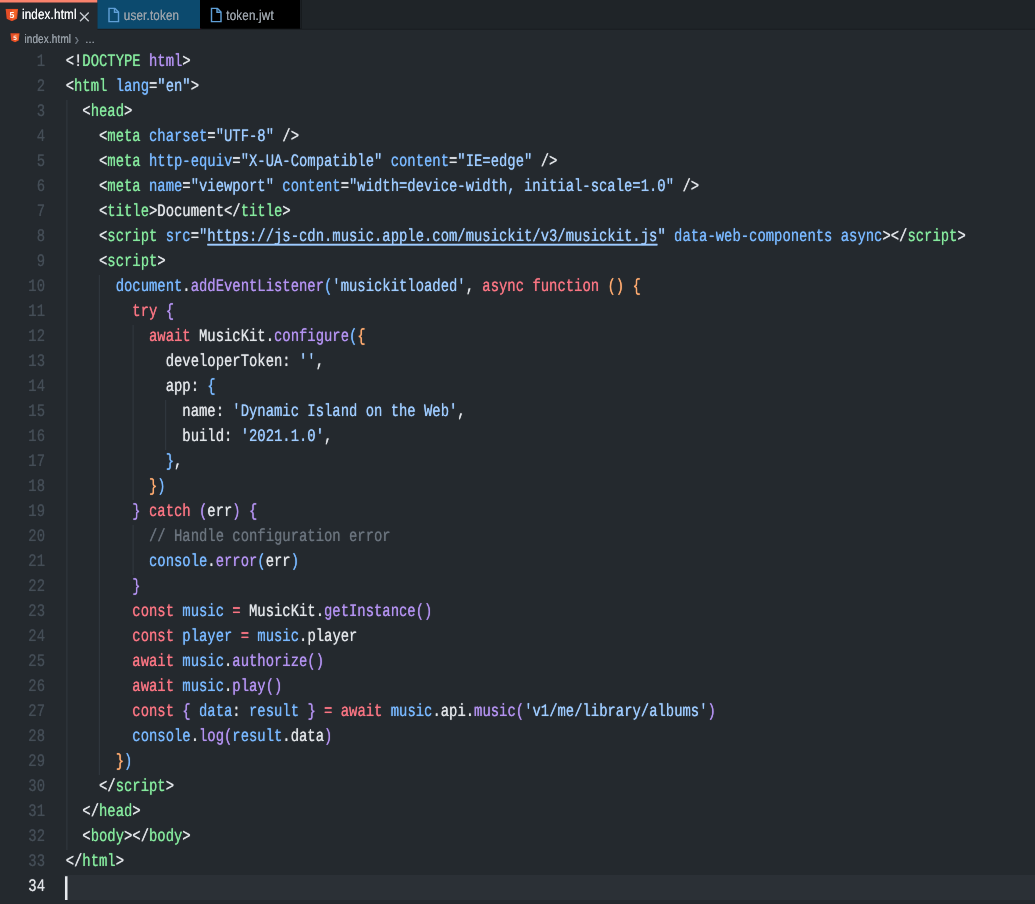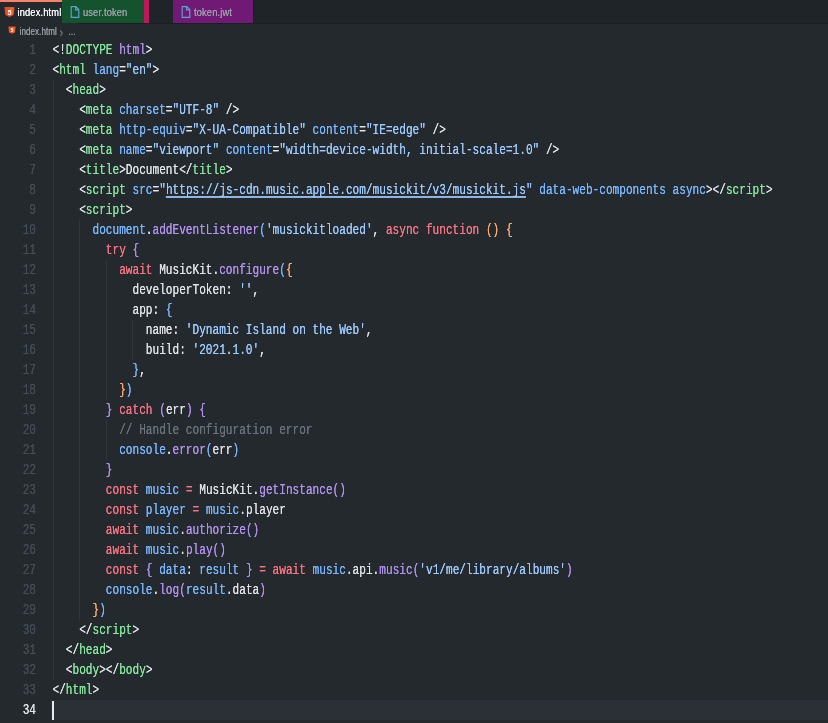--- a/index.html
+++ b/index.html
@@ -1,19 +1,19 @@
 <!DOCTYPE html>
 <html><head><meta charset="utf-8"><style>
 html,body{margin:0;padding:0}
 body{width:828px;height:723px;background:#24292e;overflow:hidden;position:relative;font-family:"Liberation Sans",sans-serif}
 #tabs{position:absolute;left:0;top:0;width:828px;height:23px;background:#1f2428;border-bottom:1px solid #1b1f23}
 .tab{position:absolute;top:0;height:23px}
 #tab1{left:0;width:78px;background:#24292e;border-top:2px solid #f9826c;height:22px}
-#tab2{left:62px;width:82px;background:#14532d;border-right:5px solid #be185d}
-#tab3{left:173px;width:80px;background:#701a75;border-right:1px solid #1b1f23}
+#tab2{left:78px;width:82px;background:#0c4a6e;border-right:1px solid #be185d}
+#tab3{left:160px;width:80px;background:#000000;border-right:1px solid #1b1f23}
 .tlbl{text-shadow:0 0 .4px;position:absolute;font-size:9.3px;letter-spacing:.15px;transform:scaleY(1.22);transform-origin:0 50%;white-space:pre}
 #tab1 .tlbl{left:17.5px;top:0;line-height:21px;color:#fafbfc}
 .tab .ilbl{top:1px;line-height:22px;color:#9aa2aa}
 svg{position:absolute}
 #bc{position:absolute;left:0;top:24px;width:828px;height:16px;background:#24292e}
 .bct{text-shadow:0 0 .4px;position:absolute;font-size:8.0px;letter-spacing:.1px;color:#959da5;line-height:16px;top:0;transform:scaleY(1.25);transform-origin:0 50%}
 #ed{position:absolute;left:0;top:40px;width:828px;height:683px}
 .ln{text-shadow:0 0 .55px;position:absolute;left:0;width:828px;height:20px;line-height:20px;font-family:"Liberation Mono",monospace;font-size:11.12px;white-space:pre;transform:scaleY(1.27);transform-origin:0 10px}
 .num{position:absolute;left:0;top:0;width:36px;text-align:right;color:#444d56}
 .cd{position:absolute;left:52.5px;top:0}

